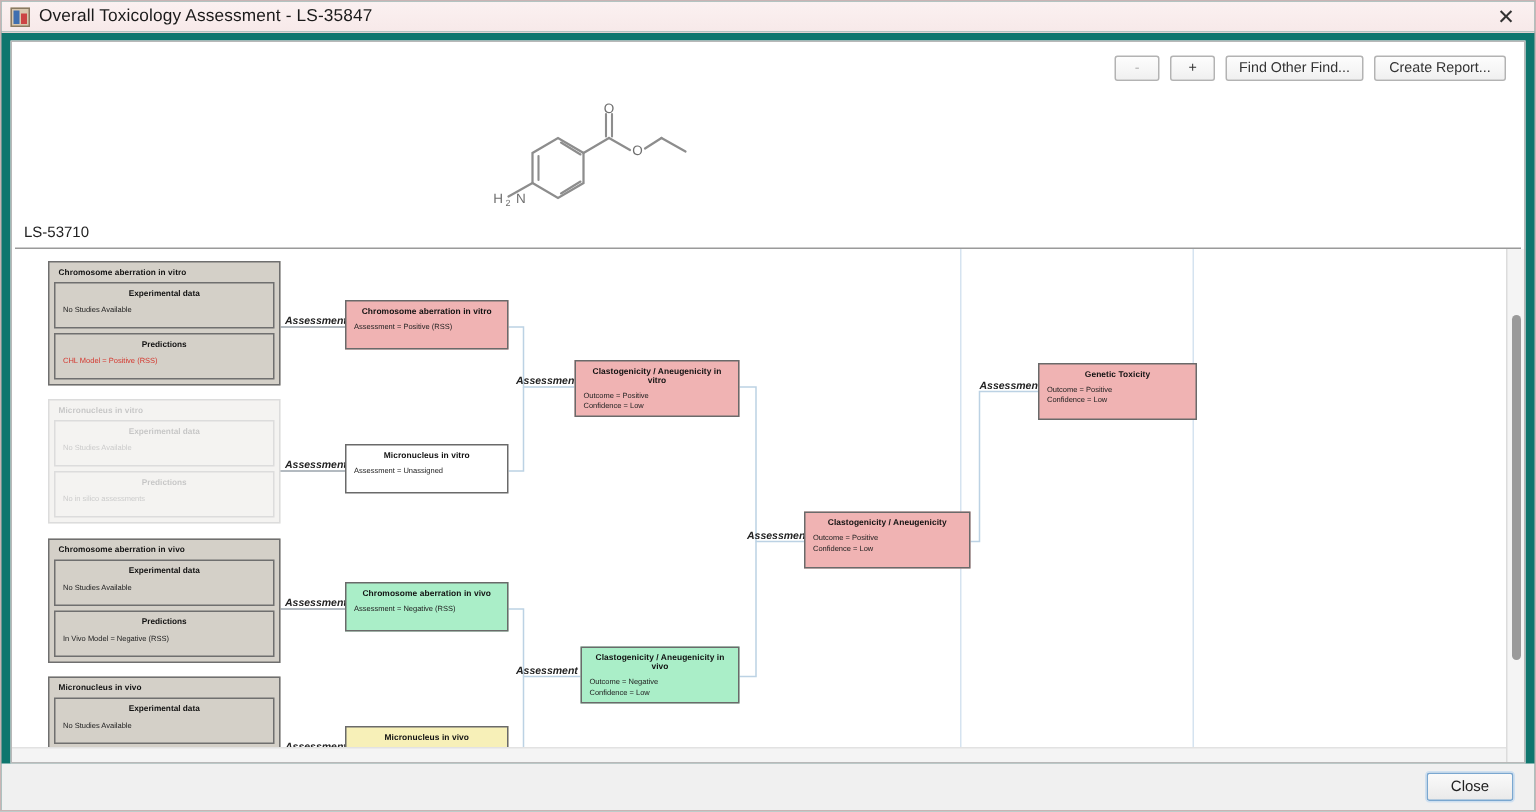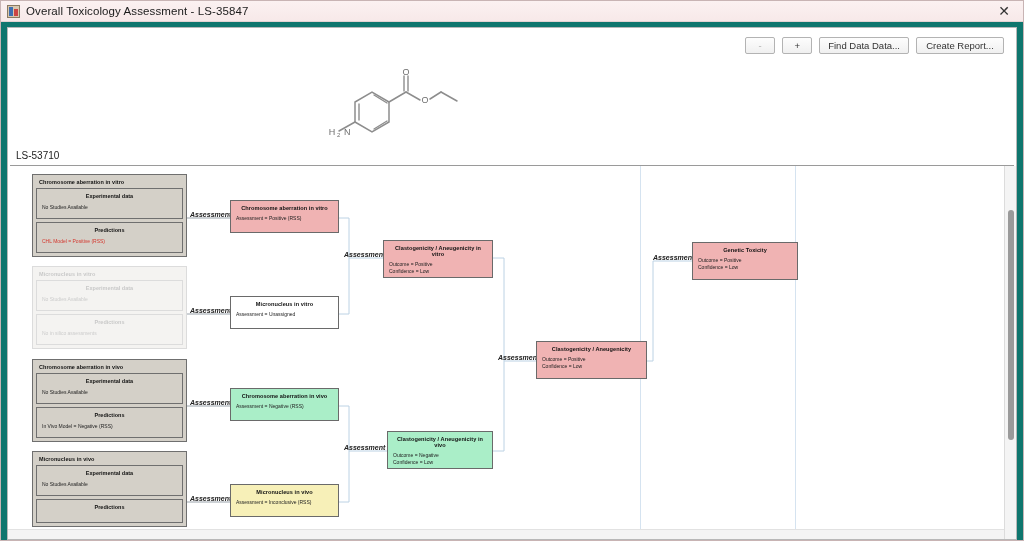--- a/index.html
+++ b/index.html
@@ -257,21 +257,21 @@
   </div>
 
   <div class="body-area">
     <div class="content-panel">
 
       <div class="struct-row">
 
         <div class="toolbar">
           <div class="tb-btn dim">-</div>
           <div class="tb-btn">+</div>
-          <div class="tb-btn wide">Find Data Data...</div>
+          <div class="tb-btn wide">Find Other Find...</div>
           <div class="tb-btn wide">Create Report...</div>
         </div>
 
         <div class="molecule">
           <svg width="170" height="78" viewBox="0 0 170 78">
             <g stroke="#8d8d8d" stroke-width="1.5" fill="none" stroke-linecap="round">
 
               <polygon points="47,56 64,66 81,56 81,36 64,26 47,36"></polygon>
 
               <line x1="51" y1="54" x2="51" y2="38" stroke-width="1.4"></line>
@@ -437,14 +437,17 @@
 
         <div class="vscroll">
           <div class="vthumb"></div>
         </div>
         <div class="hscroll"></div>
       </div>
 
     </div>
   </div>
 
+  <div class="footer">
+    <div class="close-btn">Close</div>
+  </div>
 
 </div>
 
 </body></html>

